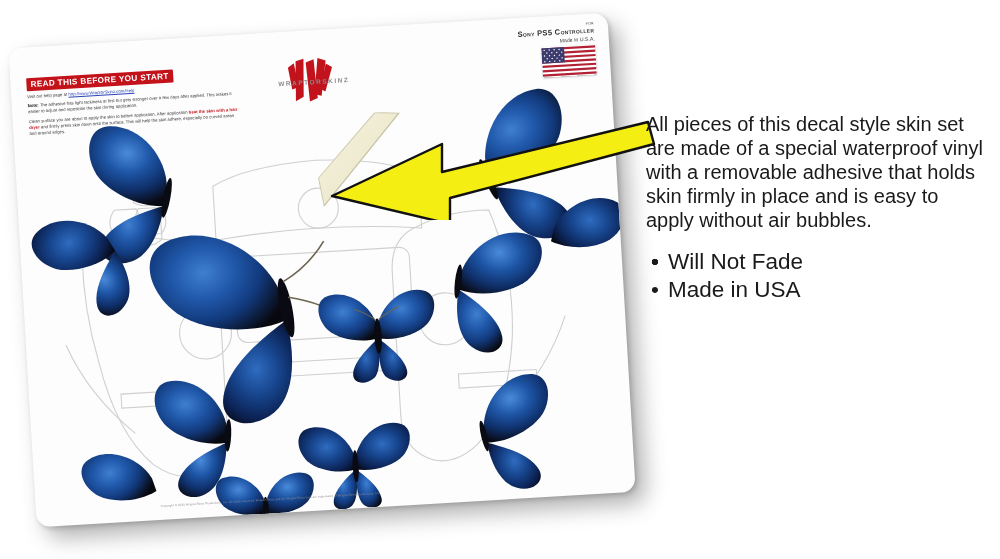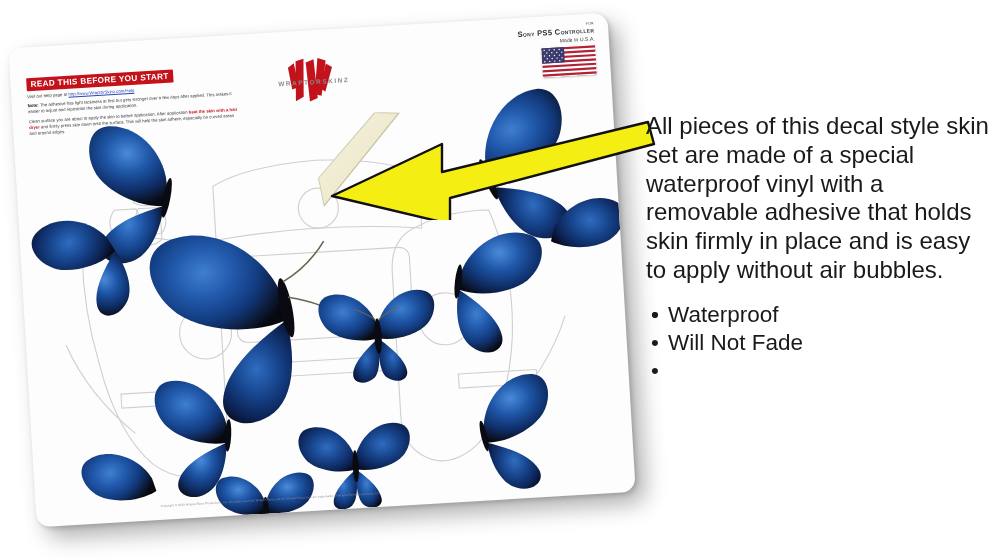--- a/index.html
+++ b/index.html
@@ -61,21 +61,21 @@
 
   
   .peel{position:absolute;left:300px;top:86px;width:92px;height:96px;}
 
   
   .arrow{position:absolute;left:310px;top:100px;width:350px;height:120px;}
 
   
   .copy{position:absolute;left:646px;top:112px;width:344px;}
   .copy .para{
-    font-size:24px;line-height:1.2;color:#1a1a1a;margin:0;
+    font-size:20px;line-height:1.2;color:#1a1a1a;margin:0;
   }
   .copy ul{margin:16px 0 0 0;padding:0;list-style:none;}
   .copy li{
     font-size:22.5px;line-height:1.26;color:#1a1a1a;
     padding-left:22px;position:relative;
   }
   .copy li .bullet{position:absolute;left:5px;top:0;}
 </style>
 </head>
 <body>
@@ -330,25 +330,25 @@
   </svg>
 
   <div class="copy">
     <p class="para">All pieces of this decal style skin set are made of a special waterproof vinyl with a removable adhesive that holds skin firmly in place and is easy to apply without air bubbles.</p>
     <ul>
       <li>
         <span class="bullet">•</span>
       </li>
       <li>
         <span class="bullet">•</span>
-        <span>Waterproof</span>
       </li>
       <li>
         <span class="bullet">•</span>
         <span>Will Not Fade</span>
       </li>
       <li>
         <span class="bullet">•</span>
+        <span>Made in USA</span>
       </li>
     </ul>
   </div>
 
 </div>
 
 </body></html>

